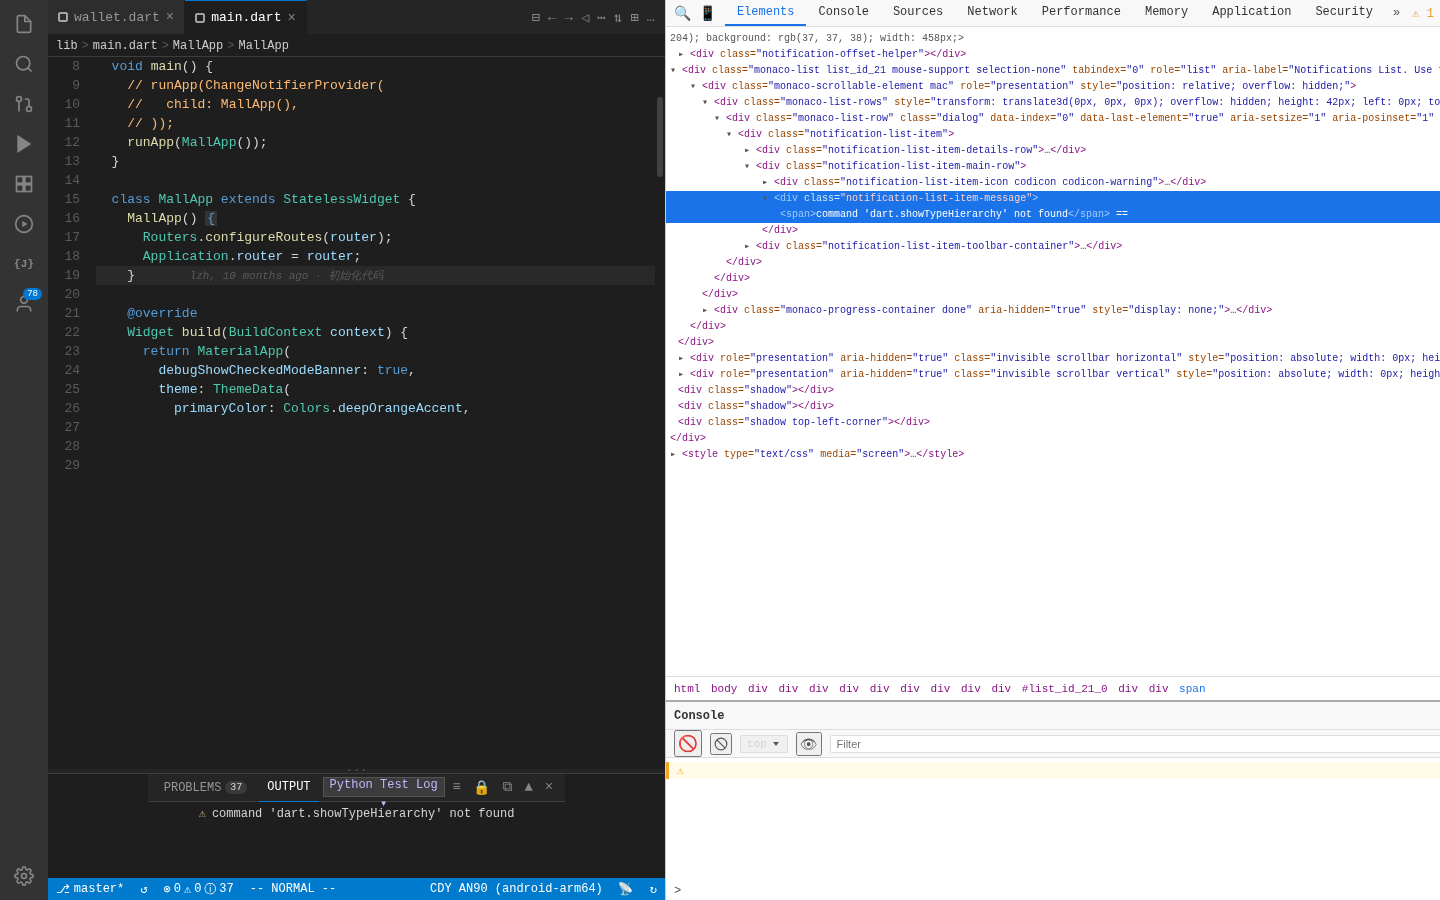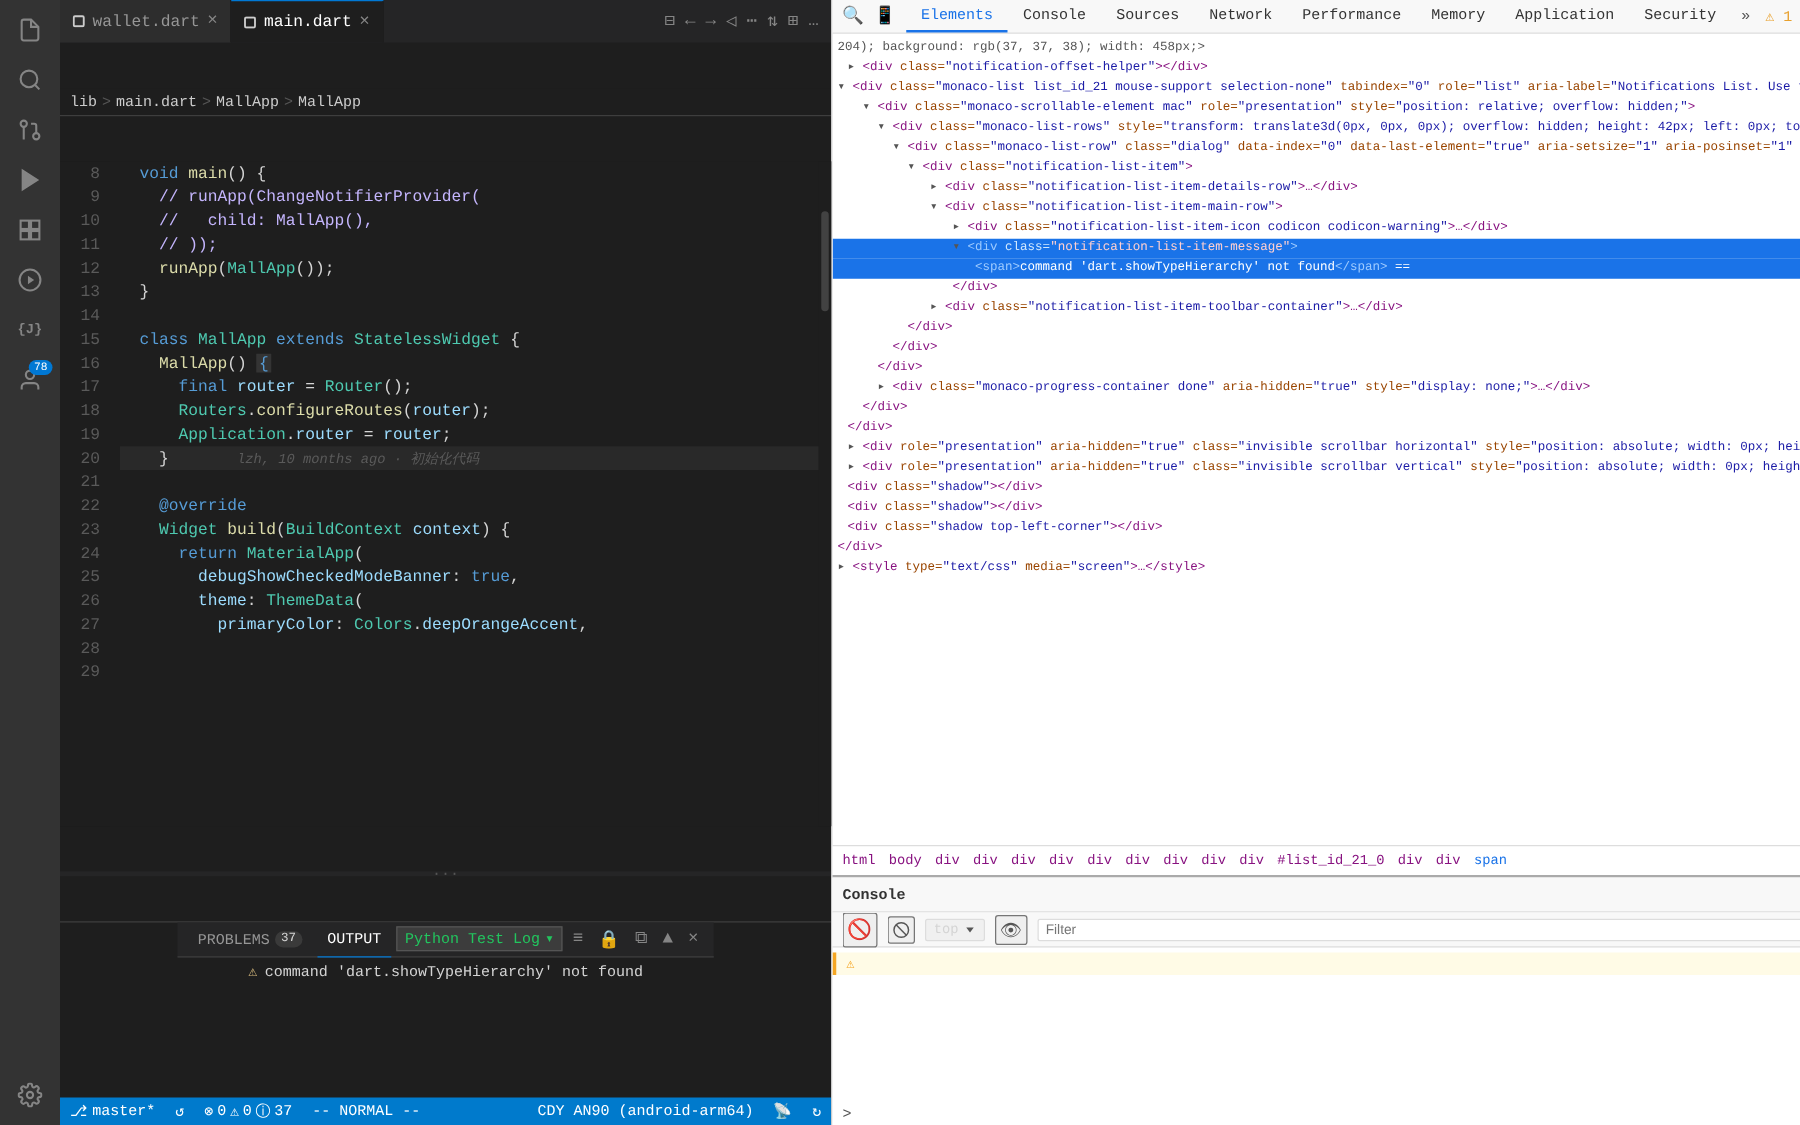--- a/index.html
+++ b/index.html
@@ -9,21 +9,21 @@
     .app-container { display: flex; width: 1440px; height: 900px; }
     
     
     .activity-bar { width: 48px; background: #333333; display: flex; flex-direction: column; align-items: center; padding-top: 8px; gap: 8px; flex-shrink: 0; }
     .activity-icon { width: 32px; height: 32px; display: flex; align-items: center; justify-content: center; color: #858585; cursor: pointer; border-radius: 4px; font-size: 18px; }
     .activity-bar-bottom { margin-top: auto; display: flex; flex-direction: column; align-items: center; gap: 8px; padding-bottom: 8px; }
     .notification-badge { position: relative; }
     .badge { position: absolute; top: 0; right: -2px; background: #0078d4; color: white; border-radius: 10px; font-size: 9px; padding: 1px 4px; min-width: 16px; text-align: center; }
 
     
-    .editor-area { width: 617px; display: flex; flex-direction: column; flex-shrink: 0; gap: 36px; }
+    .editor-area { width: 617px; display: flex; flex-direction: column; flex-shrink: 0; }
     
     
     .tab-bar { height: 35px; background: #252526; display: flex; align-items: stretch; border-bottom: 1px solid #1e1e1e; }
     .tab { display: flex; align-items: center; padding: 0 10px; gap: 6px; cursor: pointer; font-size: 13px; color: #969696; background: #2d2d2d; border-right: 1px solid #1e1e1e; min-width: 120px; }
     .tab.active { background: #1e1e1e; color: #ffffff; border-top: 1px solid #0078d4; }
     .tab-title { font-size: 13px; }
     .tab-close { font-size: 14px; color: #858585; cursor: pointer; margin-left: auto; }
     .tab-actions { display: flex; align-items: center; gap: 4px; margin-left: auto; padding: 0 8px; }
     .tab-action-btn { color: #858585; cursor: pointer; font-size: 14px; padding: 2px; }
 
@@ -36,36 +36,36 @@
     .code-editor { flex: 1; background: #1e1e1e; overflow: hidden; position: relative; display: flex; }
     .line-numbers { width: 40px; background: #1e1e1e; color: #5a5a5a; font-size: 13px; line-height: 19px; padding: 0 8px 0 0; text-align: right; user-select: none; padding-top: 0; }
     .code-content { flex: 1; font-size: 13px; line-height: 19px; padding-left: 8px; overflow-x: hidden; }
     .code-line { white-space: pre; height: 19px; font-family: Liberation Mono, monospace; }
     .code-line.highlighted { background: rgba(255,255,255,0.05); }
     
     
     .kw { color: #569cd6; }
     .fn { color: #dcdcaa; }
     .cls { color: #4ec9b0; }
-    .cmt { color: #c4b5fd; }
+    .cmt { color: #fdba74; }
     .param { color: #9cdcfe; }
 
     
     .editor-scrollbar { width: 10px; background: #1e1e1e; position: relative; }
     .editor-scrollbar-thumb { width: 6px; height: 80px; background: #424242; border-radius: 3px; margin: 0 auto; margin-top: 40px; }
 
     
     .bottom-panel { height: 105px; background: #1e1e1e; border-top: 1px solid #3e3e3e; display: flex; flex-direction: column; align-items: center; }
     .panel-tabs { display: flex; align-items: center; height: 28px; background: #252526; border-bottom: 1px solid #3e3e3e; padding: 0 8px; gap: 4px; }
     .panel-tab { padding: 0 8px; height: 28px; display: flex; align-items: center; font-size: 12px; color: #969696; cursor: pointer; }
     .panel-tab.active { color: #ffffff; border-bottom: 1px solid #0078d4; }
     .panel-tab-count { background: #3a3a3a; color: #d4d4d4; border-radius: 10px; padding: 1px 5px; font-size: 10px; margin-left: 4px; }
     .panel-actions { margin-left: auto; display: flex; gap: 4px; }
     .panel-action-btn { color: #858585; cursor: pointer; font-size: 14px; padding: 2px 4px; }
-    .panel-dropdown { display: flex; align-items: center; gap: 4px; padding: 0 6px; color: #22c55e; cursor: pointer; font-size: 12px; background: #3c3c3c; border: 1px solid #555; height: 20px; }
+    .panel-dropdown { display: flex; align-items: center; gap: 4px; padding: 0 6px; color: #c4b5fd; cursor: pointer; font-size: 12px; background: #3c3c3c; border: 1px solid #555; height: 20px; flex-direction: column; }
     .panel-content { flex: 1; padding: 4px 8px; color: #d7ba7d; font-size: 12px; }
     .warning-msg { display: flex; align-items: center; gap: 6px; color: #d4d4d4; }
     .warn-icon { color: #d7ba7d; }
 
     
     .status-bar { height: 22px; background: #007acc; display: flex; align-items: center; font-size: 12px; color: #ffffff; }
     .status-item { padding: 0 8px; display: flex; align-items: center; gap: 4px; height: 100%; cursor: pointer; }
     .status-errors { display: flex; align-items: center; gap: 3px; }
 
     
@@ -245,21 +245,20 @@
       <div class="code-content">
         <div class="code-line">&nbsp;&nbsp;<span class="kw">void</span> <span class="fn">main</span>() {</div>
         <div class="code-line">&nbsp;&nbsp;&nbsp;&nbsp;<span class="cmt">// runApp(ChangeNotifierProvider(</span></div>
         <div class="code-line">&nbsp;&nbsp;&nbsp;&nbsp;<span class="cmt">//&nbsp;&nbsp;&nbsp;child: MallApp(),</span></div>
         <div class="code-line">&nbsp;&nbsp;&nbsp;&nbsp;<span class="cmt">// ));</span></div>
         <div class="code-line">&nbsp;&nbsp;&nbsp;&nbsp;<span class="fn">runApp</span>(<span class="cls">MallApp</span>());</div>
         <div class="code-line">&nbsp;&nbsp;}</div>
         <div class="code-line">&nbsp;</div>
         <div class="code-line">&nbsp;&nbsp;<span class="kw">class</span> <span class="cls">MallApp</span> <span class="kw">extends</span> <span class="cls">StatelessWidget</span> {</div>
         <div class="code-line">&nbsp;&nbsp;&nbsp;&nbsp;<span class="fn">MallApp</span>() <span style="color:#569cd6;background:rgba(255,255,255,0.1);padding:0 2px;">{</span></div>
-        <div class="code-line">&nbsp;&nbsp;&nbsp;&nbsp;&nbsp;&nbsp;<span class="kw">final</span> <span class="param">router</span> = <span class="cls">Router</span>();</div>
         <div class="code-line">&nbsp;&nbsp;&nbsp;&nbsp;&nbsp;&nbsp;<span class="cls">Routers</span>.<span class="fn">configureRoutes</span>(<span class="param">router</span>);</div>
         <div class="code-line">&nbsp;&nbsp;&nbsp;&nbsp;&nbsp;&nbsp;<span class="cls">Application</span>.<span class="param">router</span> = <span class="param">router</span>;</div>
         <div class="code-line highlighted">&nbsp;&nbsp;&nbsp;&nbsp;}&nbsp;&nbsp;&nbsp;&nbsp;&nbsp;&nbsp;&nbsp;<span style="color:#5a5a5a;font-style:italic; font-size:11px;">lzh, 10 months ago · 初始化代码</span></div>
         <div class="code-line">&nbsp;</div>
         <div class="code-line">&nbsp;&nbsp;&nbsp;&nbsp;<span class="kw">@override</span></div>
         <div class="code-line">&nbsp;&nbsp;&nbsp;&nbsp;<span class="cls">Widget</span> <span class="fn">build</span>(<span class="cls">BuildContext</span> <span class="param">context</span>) {</div>
         <div class="code-line">&nbsp;&nbsp;&nbsp;&nbsp;&nbsp;&nbsp;<span class="kw">return</span> <span class="cls">MaterialApp</span>(</div>
         <div class="code-line">&nbsp;&nbsp;&nbsp;&nbsp;&nbsp;&nbsp;&nbsp;&nbsp;<span class="param">debugShowCheckedModeBanner</span>: <span class="kw">true</span>,</div>
         <div class="code-line">&nbsp;&nbsp;&nbsp;&nbsp;&nbsp;&nbsp;&nbsp;&nbsp;<span class="param">theme</span>: <span class="cls">ThemeData</span>(</div>
         <div class="code-line">&nbsp;&nbsp;&nbsp;&nbsp;&nbsp;&nbsp;&nbsp;&nbsp;&nbsp;&nbsp;<span class="param">primaryColor</span>: <span class="cls">Colors</span>.<span class="param">deepOrangeAccent</span>,</div>

